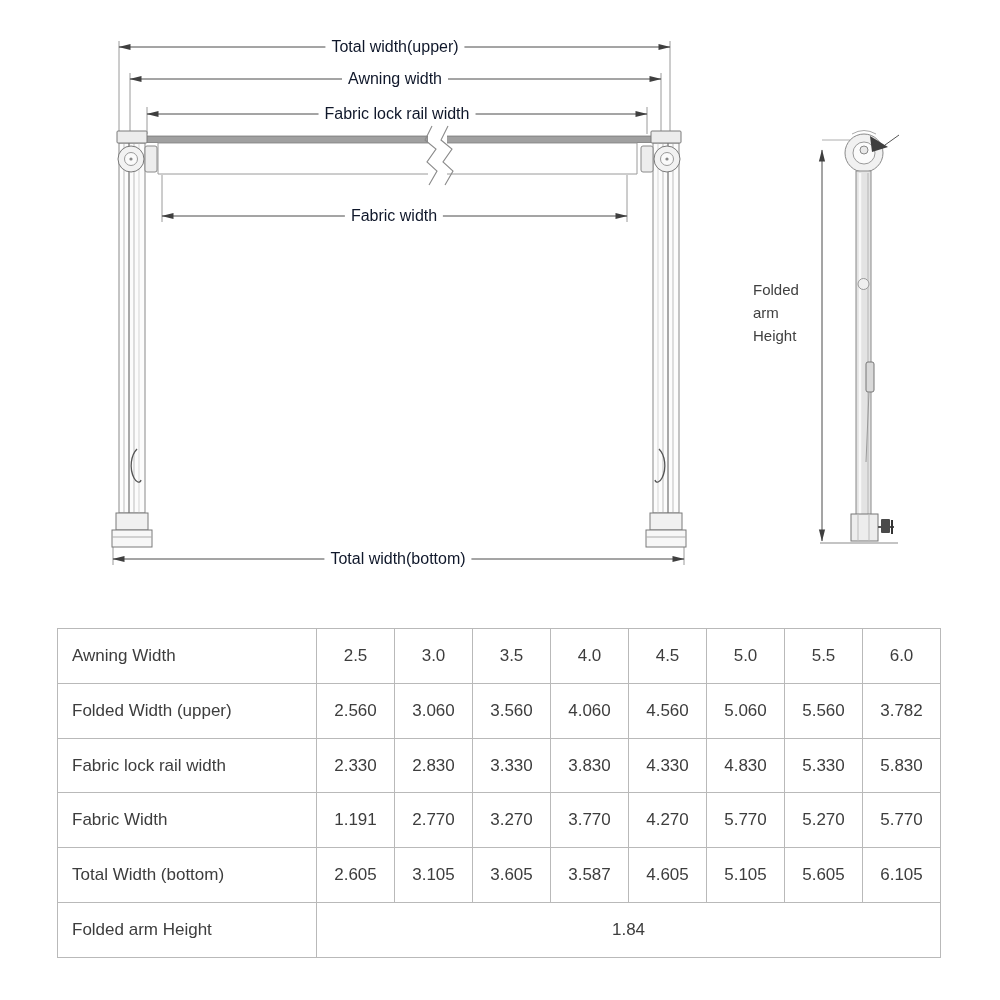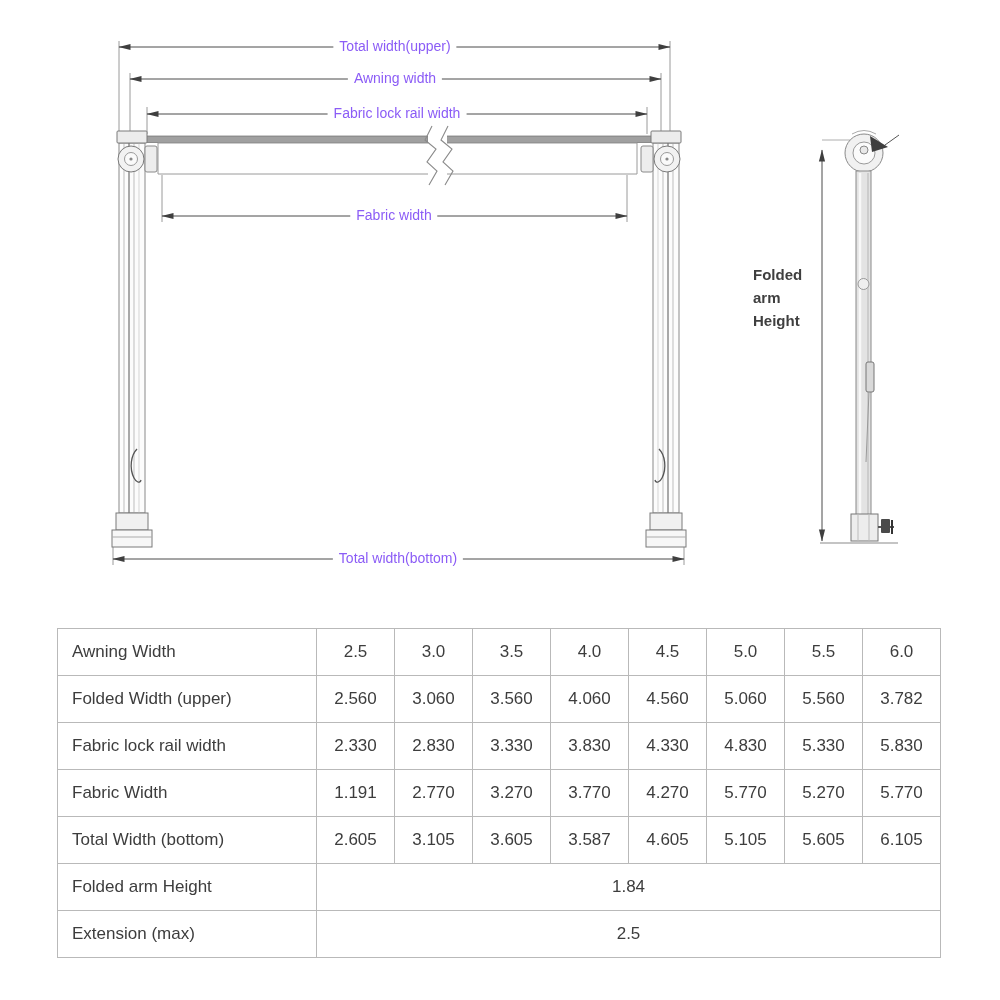--- a/index.html
+++ b/index.html
@@ -1,21 +1,21 @@
 <!DOCTYPE html>
 <html><head>
 <meta charset="utf-8">
 <style>
   html,body{margin:0;padding:0;background:#fff;}
   #page{position:relative;width:1000px;height:1000px;background:#fff;
         font-family:"Liberation Sans", sans-serif;overflow:hidden;}
   
   #diagram{position:absolute;left:0;top:0;width:1000px;height:620px;}
   #diagram svg{position:absolute;left:0;top:0;}
-  .dlabel{position:absolute;background:#fff;font-size:14px;color:#8b5cf6;
+  .dlabel{position:absolute;background:#fff;font-size:16px;color:#0f172a;
           padding:0 6px;transform:translateX(-50%);white-space:nowrap;
           line-height:17px;height:17px;}
   .sideLabel{position:absolute;font-size:15px;color:#3f3f3f;line-height:23px;}
   
   #specTable{position:absolute;left:57px;top:628px;width:884px;height:330px;
              border-collapse:collapse;table-layout:fixed;
              font-size:17px;color:#3d3d3d;}
   #specTable td{border:1px solid #b9b9b9;height:41px;vertical-align:middle;
                 text-align:center;padding:0;overflow:hidden;}
   #specTable{border:1px solid #9e9e9e;}
@@ -144,21 +144,21 @@
         </g>
       </g>
     </svg>
 
     <div class="dlabel" style="left:395px;top:38px;">Total width(upper)</div>
     <div class="dlabel" style="left:395px;top:70px;">Awning width</div>
     <div class="dlabel" style="left:397px;top:105px;">Fabric lock rail width</div>
     <div class="dlabel" style="left:394px;top:207px;">Fabric width</div>
     <div class="dlabel" style="left:398px;top:550px;text-align:center;">Total width(bottom)</div>
 
-    <div class="sideLabel" style="left:753px;top:263px;font-weight:bold;">
+    <div class="sideLabel" style="left:753px;top:278px;">
       <div>Folded</div>
       <div>arm</div>
       <div>Height</div>
     </div>
   </div>
 
   <table id="specTable">
     <colgroup>
       <col style="width:259px;">
       <col>
@@ -230,19 +230,15 @@
         <td>5.105</td>
         <td>5.605</td>
         <td>6.105</td>
       </tr>
 
       <tr>
         <td class="lbl">Folded arm Height</td>
         <td colspan="8">1.84</td>
       </tr>
 
-      <tr>
-        <td class="lbl">Extension  (max)</td>
-        <td colspan="8">2.5</td>
-      </tr>
     </tbody>
   </table>
 </div>
 
 </body></html>

